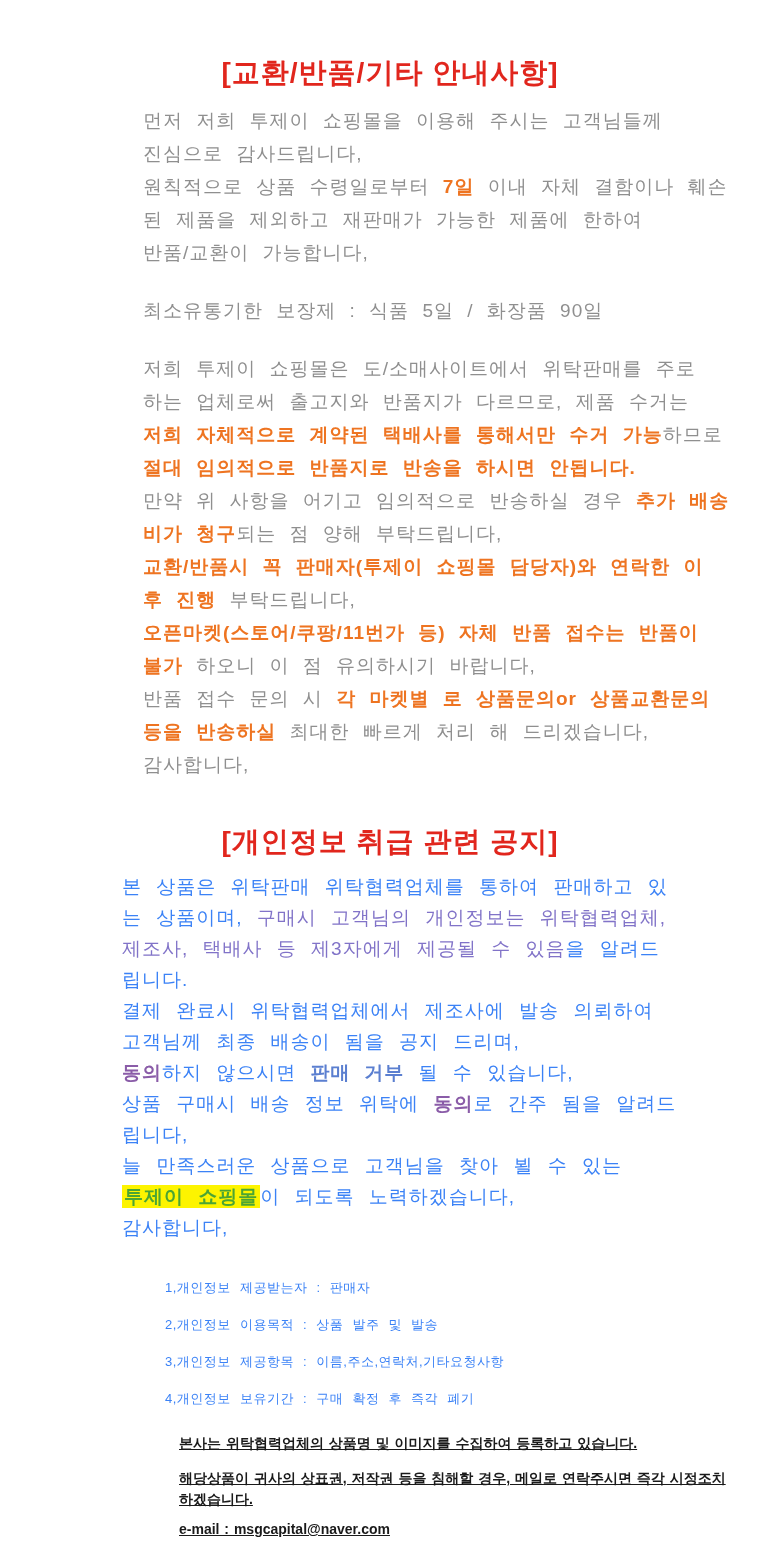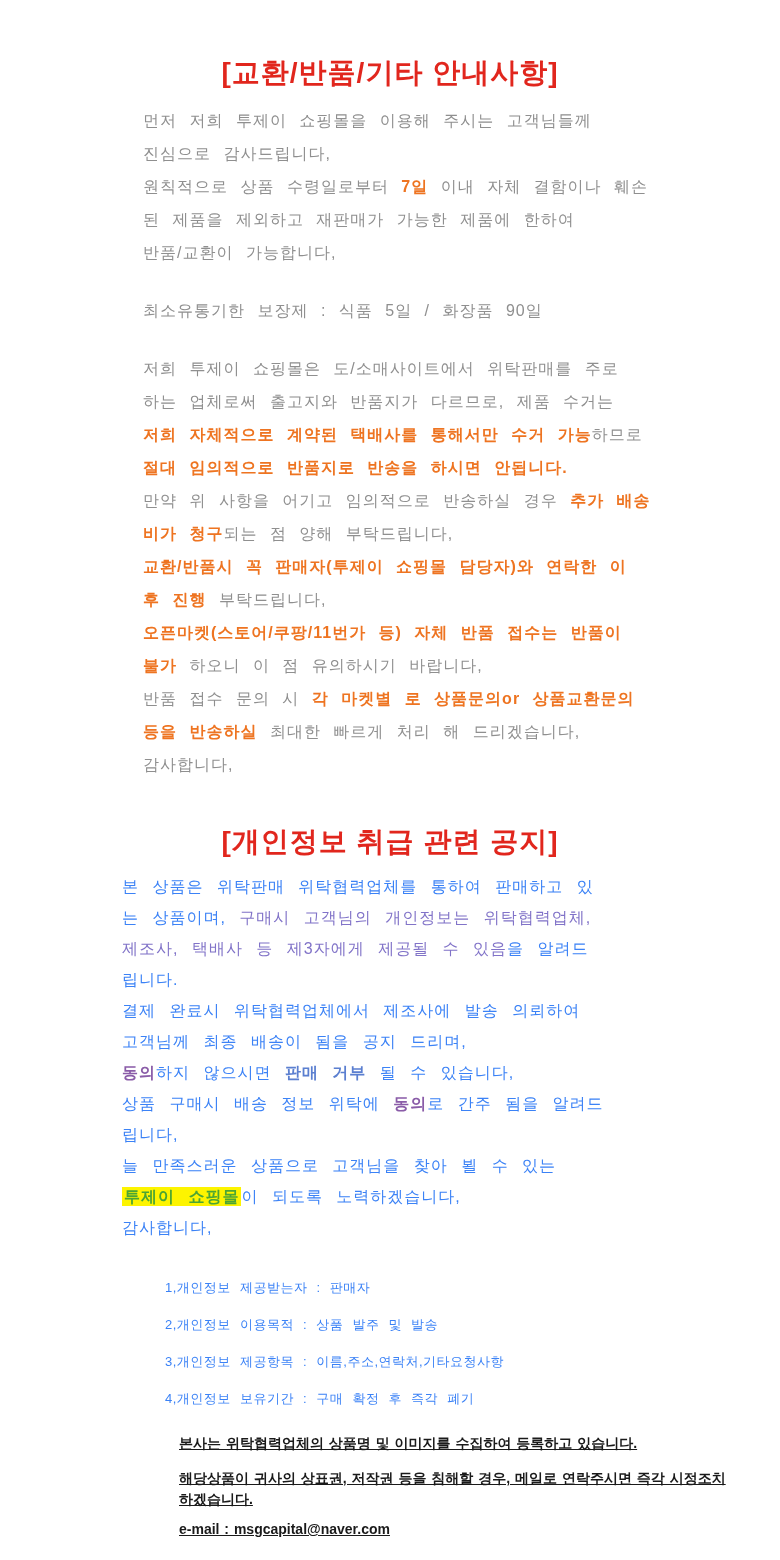--- a/index.html
+++ b/index.html
@@ -15,35 +15,35 @@
     text-align:center;
     color:#e1261d;
     font-size:28px;
     font-weight:700;
     letter-spacing:1px;
     line-height:34px;
   }
   .sec1-title { padding-top:56px; }
   .sec2-title { margin-top:44px; }
 
-  .body { font-size:16px; letter-spacing:1px; word-spacing:7px; }
+  .body { font-size:19px; letter-spacing:1px; word-spacing:7px; }
   .sec1 { margin:14px 0 0 143px; }
   .sec1 .line { line-height:33px; }
   .sec2 { margin:12px 0 0 122px; word-spacing:8px; }
   .sec2 .line { line-height:31px; }
 
   .gap-m { margin-top:0; }
   .gap-l { margin-top:25px; }
 
   .c-gray   { color:#8f8f8f; }
   .c-orange { color:#ee7421; font-weight:700; }
   .c-blue   { color:#3b82f6; }
   .c-purple { color:#8173c8; }
   .c-dpurple{ color:#8a5ca8; font-weight:700; }
-  .c-dblue  { color:#5b7fd0; font-weight:700; }
+  .c-dblue  { color:#5b7fd0; font-weight:700;font-family:Liberation Serif, serif; }
   .c-hl     { color:#4ba534; background:#fdf400; font-weight:700; padding:1px 2px; }
   .c-black  { color:#1a1a1a;margin-left:36px; }
 
   .list { margin:26px 0 0 165px; font-size:13px; letter-spacing:0.5px; word-spacing:5px; }
   .list .line { line-height:37px; }
 
   .footer { margin:16px 0 0 143px; font-size:14px; font-weight:700; letter-spacing:0; word-spacing:1px; }
   .footer .line { line-height:21px; }
   .footer .line span { text-decoration:underline; }
   .footer .gap-m { margin-top:14px; }

